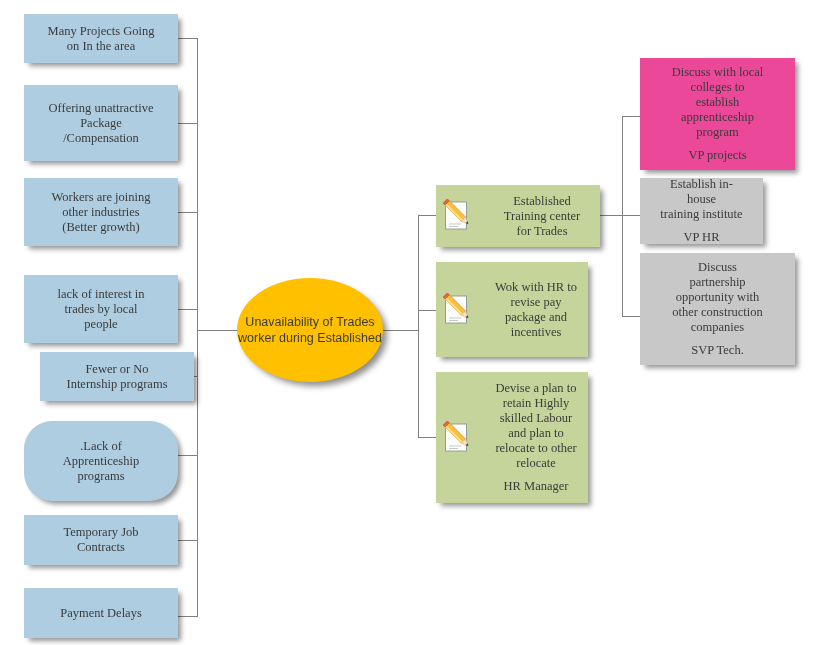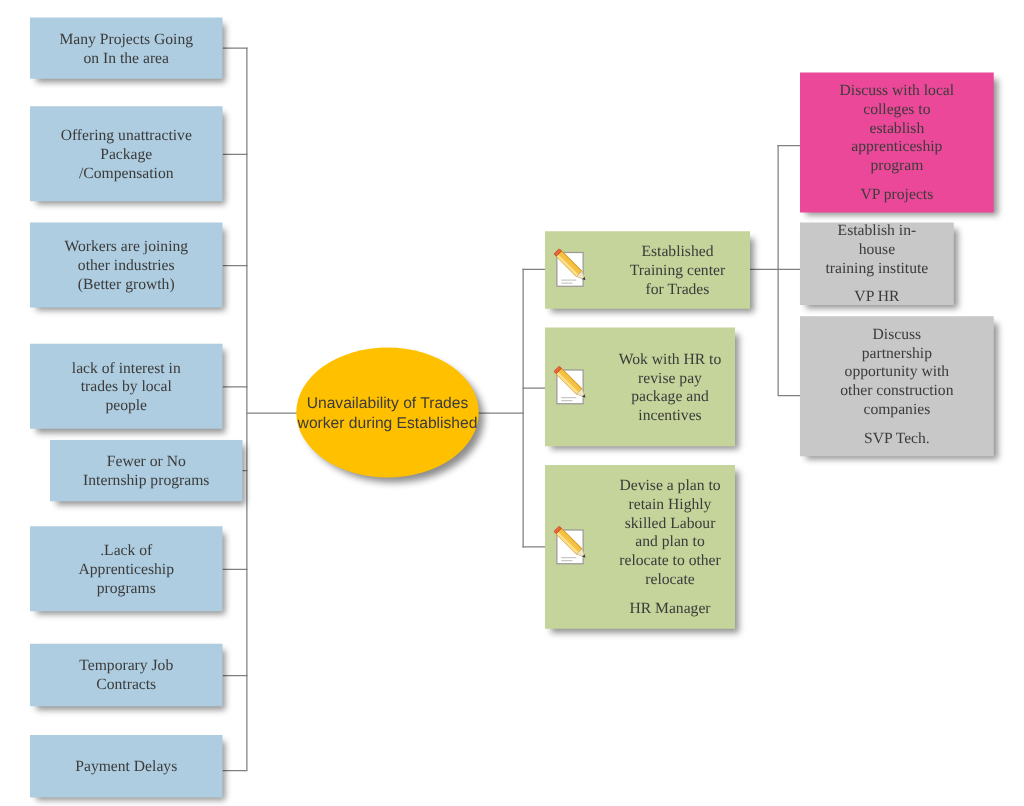--- a/index.html
+++ b/index.html
@@ -117,21 +117,21 @@
     </div>
   </div>
 
   <div class="node cause" style="left:40px;top:352px;width:154px;height:49px;">
     <div class="txt">
       <span class="ln">Fewer or No</span>
       <span class="ln">Internship programs</span>
     </div>
   </div>
 
-  <div class="node cause" style="left:24px;top:421px;width:154px;height:68px;">
+  <div class="node cause" style="left:24px;top:421px;width:154px;height:80px;border-radius:28px;">
     <div class="txt">
       <span class="ln">.Lack of</span>
       <span class="ln">Apprenticeship</span>
       <span class="ln">programs</span>
     </div>
   </div>
 
   <div class="node cause" style="left:24px;top:515px;width:154px;height:50px;">
     <div class="txt">
       <span class="ln">Temporary Job</span>

